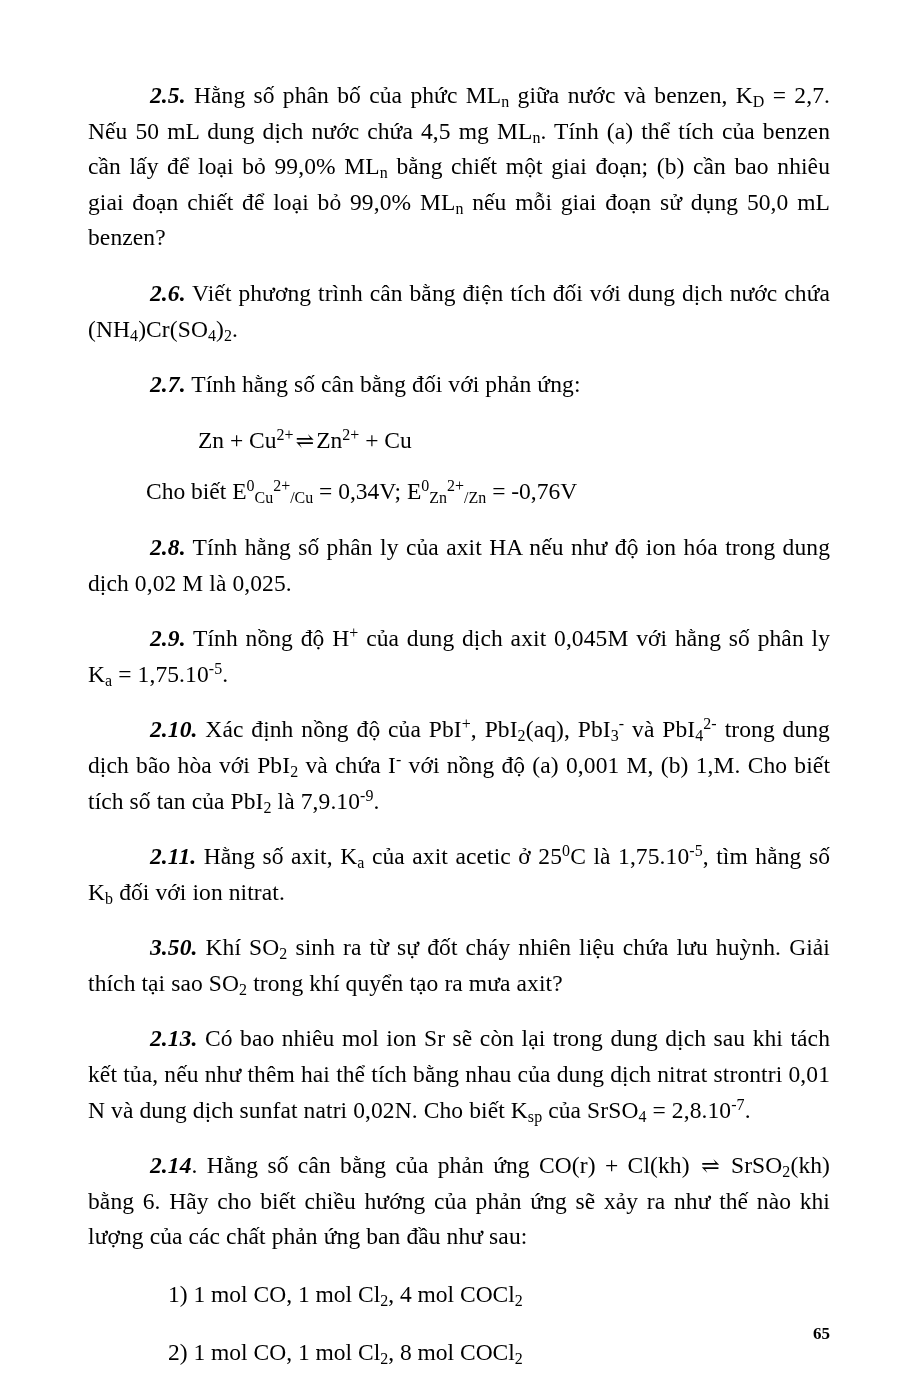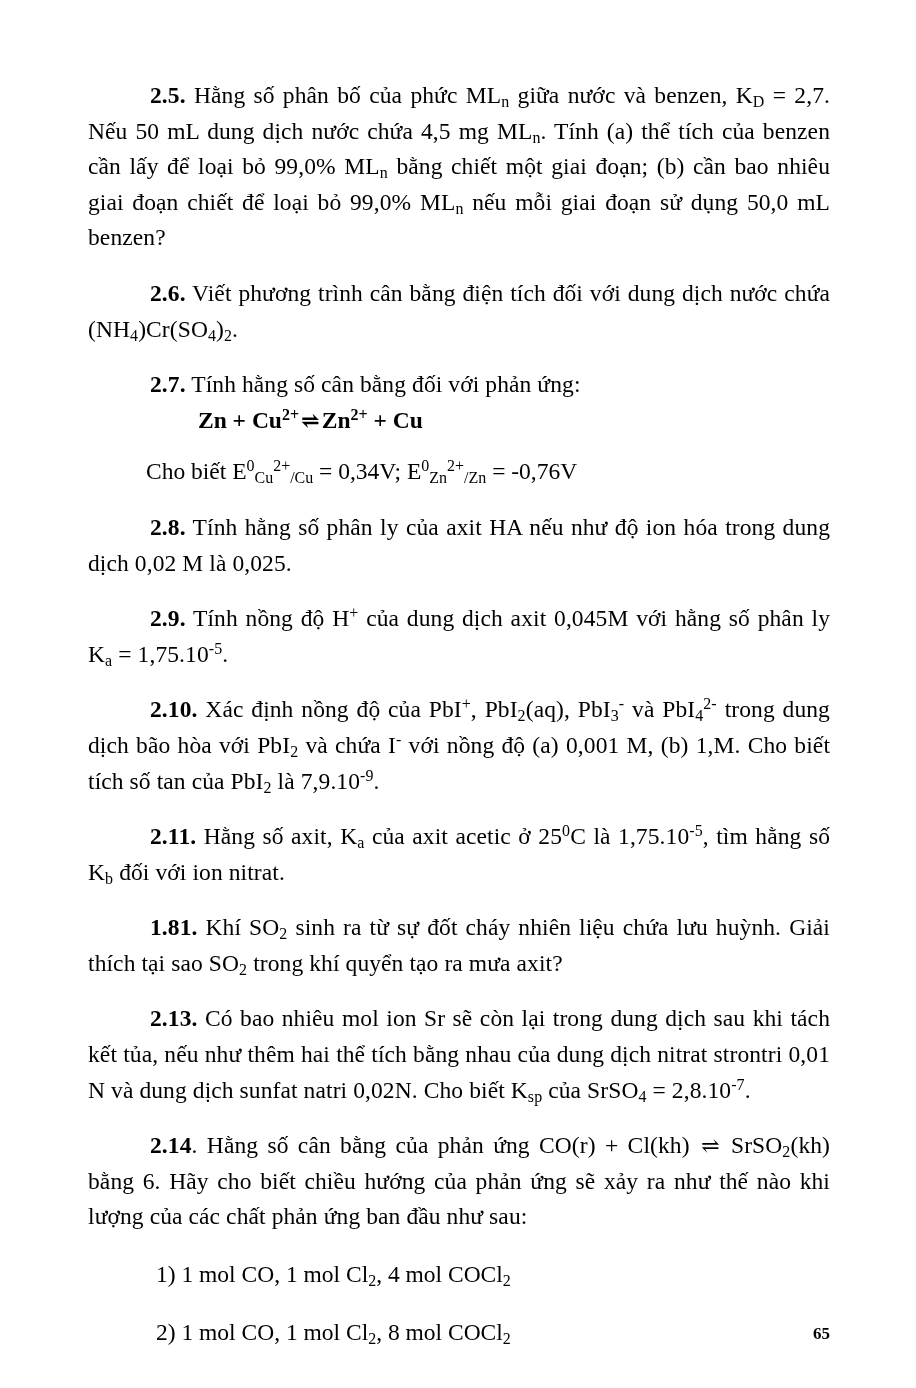--- a/index.html
+++ b/index.html
@@ -29,40 +29,41 @@
     font-size: 23.5px;
     line-height: 35.6px;
     text-indent: 62px;
     letter-spacing: 0.1px;
   }
   p.para.spaced {
     margin-top: 20px;
   }
   b.num {
     font-weight: bold;
+    font-style: italic;
   }
   
   p.formula {
     margin: 0;
     padding: 0;
     font-size: 23.5px;
     line-height: 35.6px;
     text-align: left;
     text-indent: 0;
   }
   p.formula.eq {
+    margin-top: 20px;
     padding-left: 110px;
-    font-weight: bold;
   }
   p.formula.given {
     margin-top: 16px;
     padding-left: 58px;
   }
   p.listitem {
-    margin: 4px;
+    margin: 16px;
     padding: 0 0 0 64px;
     font-size: 23.5px;
     line-height: 35.6px;
     text-indent: 0;
   }
   p.listitem.first { margin-top: 22px; }
   p.listitem.rest  { margin-top: 22px; }
 
   sub {
     font-size: 0.68em;
@@ -103,21 +104,21 @@
   <p class="formula given"><span>Cho biết E</span><sup>0</sup><sub>Cu</sub><sup>2+</sup><sub>/Cu</sub><span> = 0,34V; E</span><sup>0</sup><sub>Zn</sub><sup>2+</sup><sub>/Zn</sub><span> = -0,76V</span></p>
 
   <p class="para spaced"><b class="num">2.8.</b><span> Tính hằng số phân ly của axit HA nếu như độ ion hóa trong dung dịch 0,02 M là 0,025.</span></p>
 
   <p class="para spaced"><b class="num">2.9.</b><span> Tính nồng độ H</span><sup>+</sup><span> của dung dịch axit 0,045M với hằng số phân ly K</span><sub>a</sub><span> = 1,75.10</span><sup>-5</sup><span>.</span></p>
 
   <p class="para spaced"><b class="num">2.10.</b><span> Xác định nồng độ của PbI</span><sup>+</sup><span>, PbI</span><sub>2</sub><span>(aq), PbI</span><sub>3</sub><sup>-</sup><span> và PbI</span><sub>4</sub><sup>2-</sup><span> trong dung dịch bão hòa với PbI</span><sub>2</sub><span> và chứa I</span><sup>-</sup><span> với nồng độ (a) 0,001 M, (b) 1,M. Cho biết tích số tan của PbI</span><sub>2</sub><span> là 7,9.10</span><sup>-9</sup><span>.</span></p>
 
   <p class="para spaced"><b class="num">2.11.</b><span> Hằng số axit, K</span><sub>a</sub><span> của axit acetic ở 25</span><sup>0</sup><span>C là 1,75.10</span><sup>-5</sup><span>, tìm hằng số K</span><sub>b</sub><span> đối với ion nitrat.</span></p>
 
-  <p class="para spaced"><b class="num">1.81.</b><span> Khí SO</span><sub>2</sub><span> sinh ra từ sự đốt cháy nhiên liệu chứa lưu huỳnh. Giải thích tại sao SO</span><sub>2</sub><span> trong khí quyển tạo ra mưa axit?</span></p>
+  <p class="para spaced"><b class="num">3.50.</b><span> Khí SO</span><sub>2</sub><span> sinh ra từ sự đốt cháy nhiên liệu chứa lưu huỳnh. Giải thích tại sao SO</span><sub>2</sub><span> trong khí quyển tạo ra mưa axit?</span></p>
 
   <p class="para spaced"><b class="num">2.13.</b><span> Có bao nhiêu mol ion Sr sẽ còn lại trong dung dịch sau khi tách kết tủa, nếu như thêm hai thể tích bằng nhau của dung dịch nitrat strontri 0,01 N và dung dịch sunfat natri 0,02N. Cho biết K</span><sub>sp</sub><span> của SrSO</span><sub>4</sub><span> = 2,8.10</span><sup>-7</sup><span>.</span></p>
 
   <p class="para spaced"><b class="num">2.14</b><span>. Hằng số cân bằng của phản ứng CO(r) + Cl(kh) </span><span class="arrow">⇌</span><span> SrSO</span><sub>2</sub><span>(kh) bằng 6. Hãy cho biết chiều hướng của phản ứng sẽ xảy ra như thế nào khi lượng của các chất phản ứng ban đầu như sau:</span></p>
 
   <p class="listitem first"><span>1) 1 mol CO, 1 mol Cl</span><sub>2</sub><span>, 4 mol COCl</span><sub>2</sub></p>
 
   <p class="listitem rest"><span>2) 1 mol CO, 1 mol Cl</span><sub>2</sub><span>, 8 mol COCl</span><sub>2</sub></p>
 
 </div>

